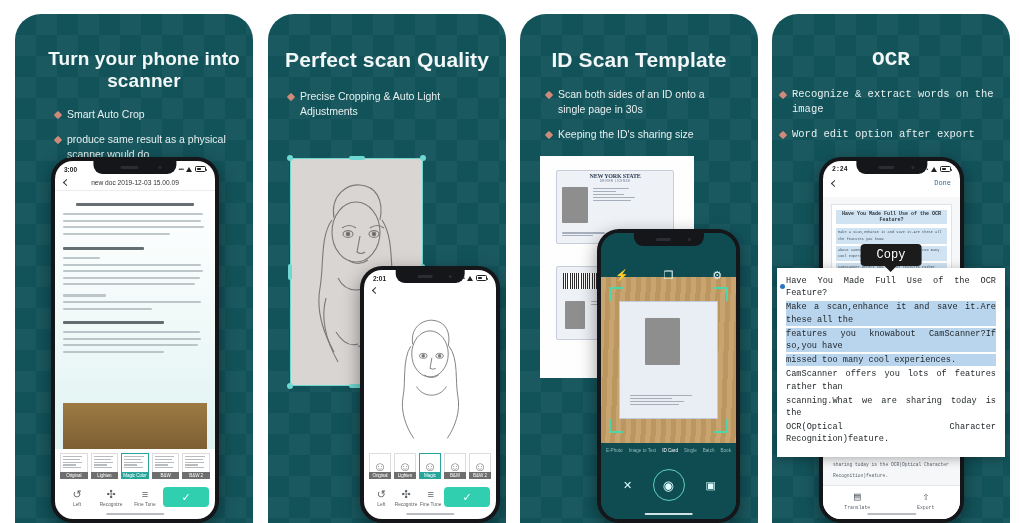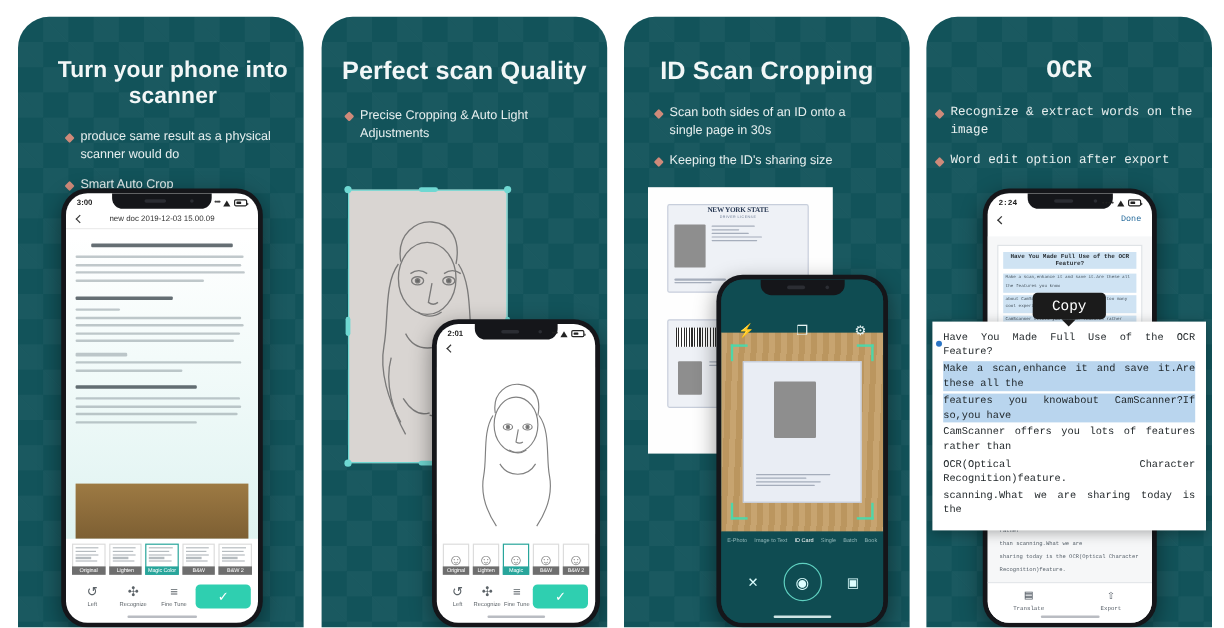--- a/index.html
+++ b/index.html
@@ -179,25 +179,25 @@
 </head>
 <body>
 
 <div class="board">
 
   <div class="panel" id="p1">
     <div class="headline">Turn your phone into scanner</div>
     <div class="bullets">
       <div class="bullet">
         <span class="dia"></span>
-        <span class="btxt">produce same result as a physical scanner would do</span>
+        <span class="btxt">Smart Auto Crop</span>
       </div>
       <div class="bullet">
         <span class="dia"></span>
-        <span class="btxt">Smart Auto Crop</span>
+        <span class="btxt">produce same result as a physical scanner would do</span>
       </div>
     </div>
 
     <div class="phone" id="phone1">
       <div class="screen">
         <div class="notch">
             <span class="spk"></span>
             <span class="cam"></span>
           </div>
         <div class="statusbar" style="color:#222">
@@ -445,21 +445,21 @@
           <div class="okbtn">
             <span>✓</span>
           </div>
         </div>
         <div class="homebar"></div>
       </div>
     </div>
   </div>
 
   <div class="panel" id="p3">
-    <div class="headline big">ID Scan Cropping</div>
+    <div class="headline big">ID Scan Template</div>
     <div class="bullets" style="padding:0 26px;margin-top:14px">
       <div class="bullet">
         <span class="dia"></span>
         <span class="btxt">Scan both sides of an ID onto a single page in 30s</span>
       </div>
       <div class="bullet">
         <span class="dia"></span>
         <span class="btxt">Keeping the ID's sharing size</span>
       </div>
     </div>
@@ -607,19 +607,20 @@
       </div>
     </div>
 
     <div class="copytip">Copy</div>
 
     <div class="callout">
       <span class="selhandle" style="left:3px;top:16px;"></span>
       <p>Have You Made Full Use of the OCR Feature?</p>
       <p class="sel">Make a scan,enhance it and save it.Are these all the</p>
       <p class="sel">features you knowabout CamScanner?If so,you have</p>
+      <p class="sel">missed too many cool experiences.</p>
       <p>CamScanner offers you lots of features rather than</p>
+      <p>scanning.What we are sharing today is the</p>
       <p>OCR(Optical Character Recognition)feature.</p>
-      <p>scanning.What we are sharing today is the</p>
     </div>
   </div>
 
 </div>
 
 </body></html>

